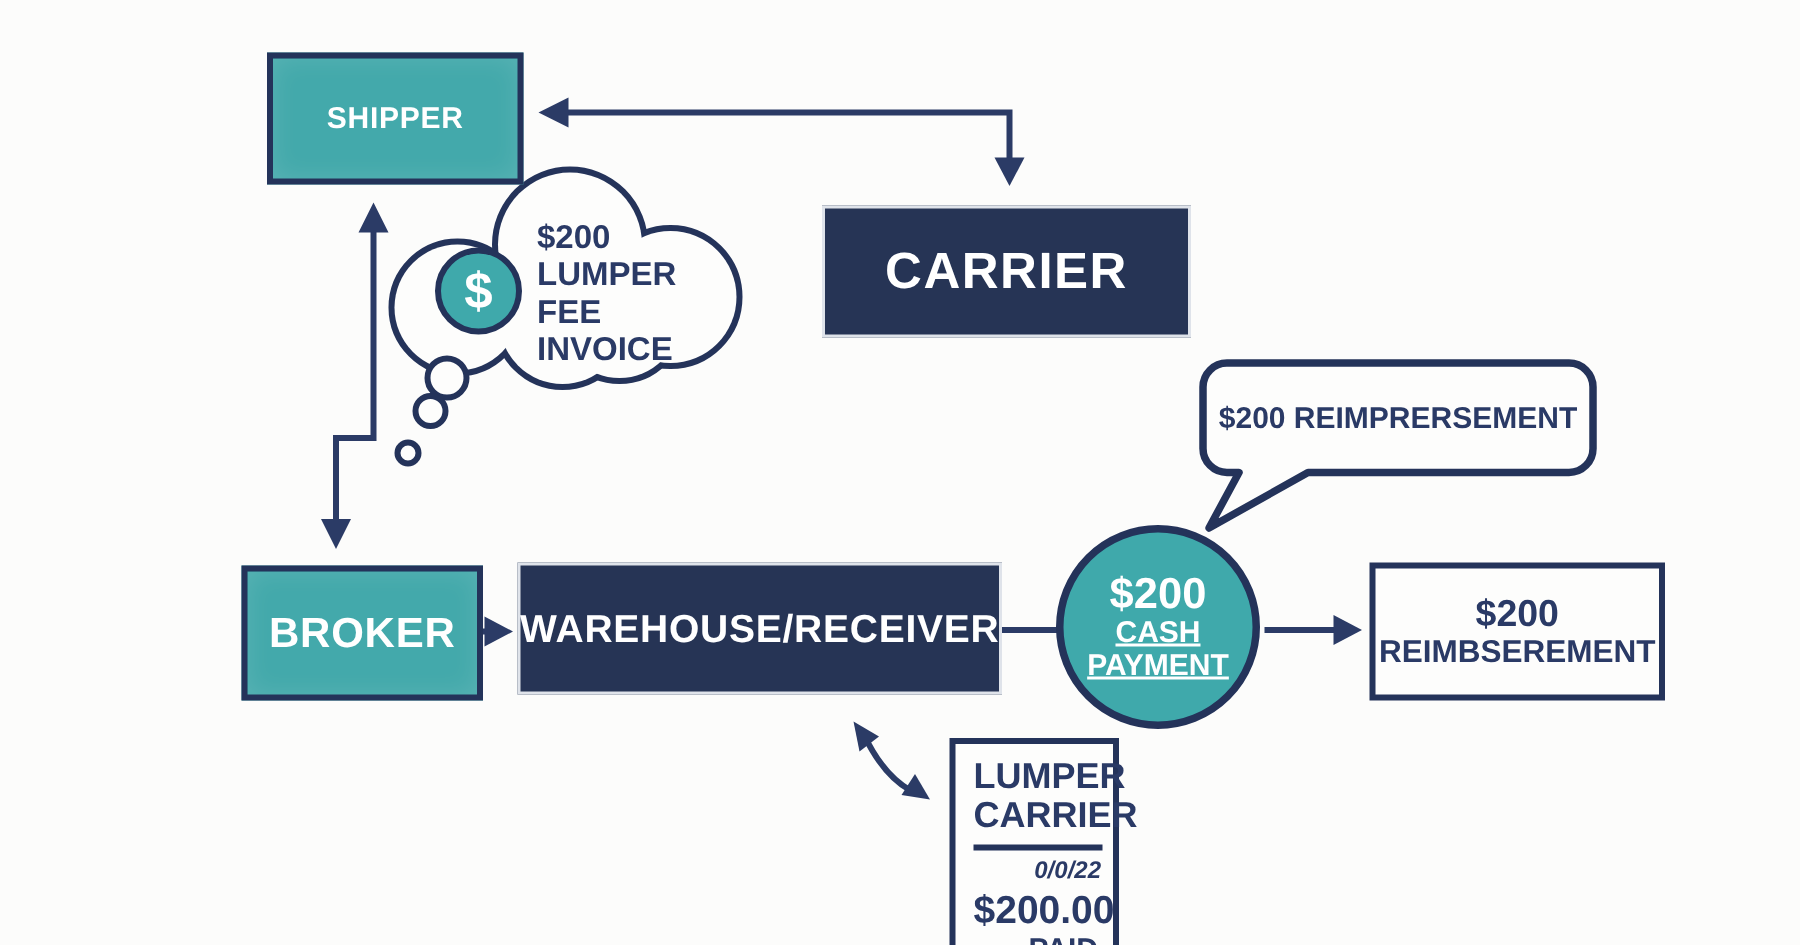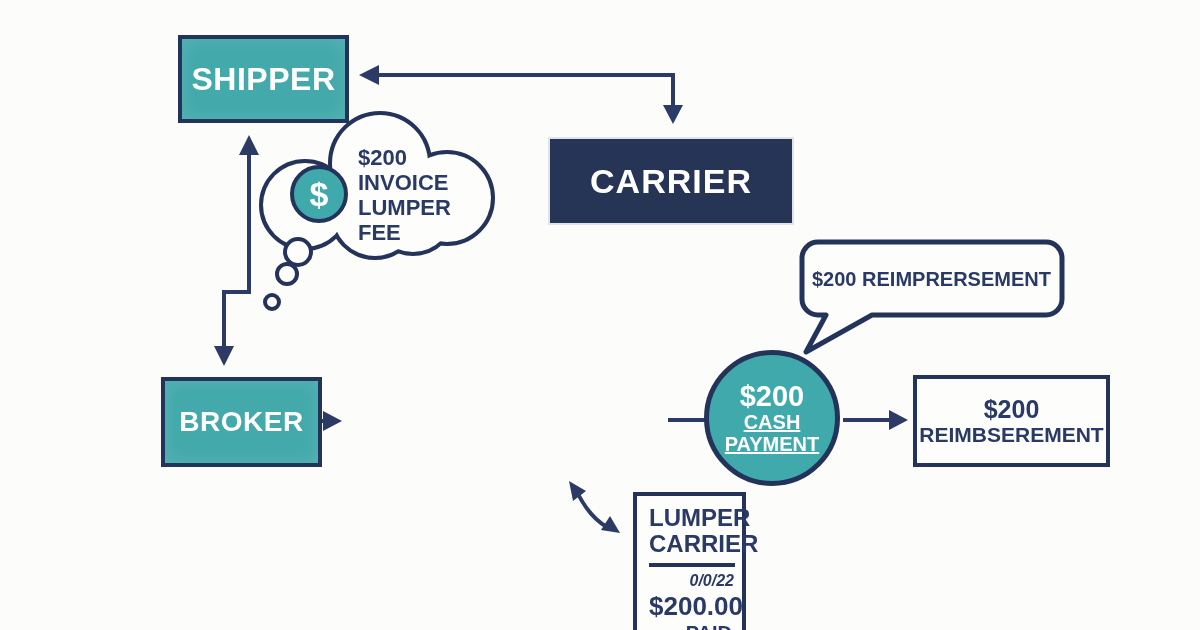--- a/index.html
+++ b/index.html
@@ -24,21 +24,21 @@
   }
   .teal-box{
     background:#43a9ab;
     border:4px solid #24335a;
     box-shadow:inset 0 0 18px rgba(255,255,255,.12);
   }
   .navy-box{
     background:#263455;
     border:2px solid #dfe3ea;
   }
-  .shipper{left:178px;top:35px;width:171px;height:88px;font-size:32px;}
+  .shipper{left:178px;top:35px;width:171px;height:88px;font-size:20px;}
   .carrier{left:548px;top:137px;width:246px;height:88px;font-size:34px;letter-spacing:1px;}
   .broker{left:141px;top:377px;width:161px;height:90px;font-size:28px;margin-left:20px;}
   .warehouse{left:345px;top:375px;width:323px;height:88px;font-size:26px;}
   .cash-circle{
     position:absolute;left:704px;top:350px;width:136px;height:136px;
     border-radius:50%;
     background:#3fa9ab;
     border:5px solid #24335a;
     box-sizing:border-box;
     display:flex;flex-direction:column;align-items:center;justify-content:center;
@@ -61,21 +61,21 @@
     display:flex;align-items:center;justify-content:center;
     color:#fff;font-size:34px;
   }
   .cloud-text{
     position:absolute;left:358px;top:145px;width:140px;
     color:#2a3a66;font-size:22px;line-height:25px;text-align:left;
   }
   .speech-text{
     position:absolute;left:812px;top:250px;width:240px;height:58px;
     display:flex;flex-direction:column;justify-content:center;
-    text-align:left;
+    text-align:center;
     color:#2a3a66;font-size:20px;line-height:25px;
   }
   .receipt{
     position:absolute;left:633px;top:492px;width:113px;height:160px;
     background:#fdfdfc;border:4px solid #24335a;box-sizing:border-box;
     padding:9px 8px 0 12px;
     color:#2a3a66;
   }
   .receipt .title{font-size:24px;line-height:26px;text-align:left;}
   .receipt .rule{height:4px;background:#24335a;margin:6px 0 5px 0;width:86px;}
@@ -152,39 +152,42 @@
   </div>
 
   <div class="node navy-box carrier">
     <span>CARRIER</span>
   </div>
 
   <div class="node teal-box broker">
     <span>BROKER</span>
   </div>
 
+  <div class="node navy-box warehouse">
+    <span>WAREHOUSE/RECEIVER</span>
+  </div>
 
   <div class="cash-circle">
     <div class="amt">$200</div>
     <div class="sub">CASH</div>
     <div class="sub">PAYMENT</div>
   </div>
 
   <div class="reimb-box">
     <div class="amt">$200</div>
     <div class="lbl">REIMBSEREMENT</div>
   </div>
 
   <div class="cloud-dollar">
     <span>$</span>
   </div>
   <div class="cloud-text">
     <div>$200</div>
+    <div>LUMPER FEE</div>
     <div>INVOICE</div>
-    <div>LUMPER FEE</div>
   </div>
 
   <div class="speech-text">
     <div>$200 REIMPRERSEMENT</div>
   </div>
 
   <div class="receipt">
     <div class="title">LUMPER</div>
     <div class="title">CARRIER</div>
     <div class="rule"></div>

